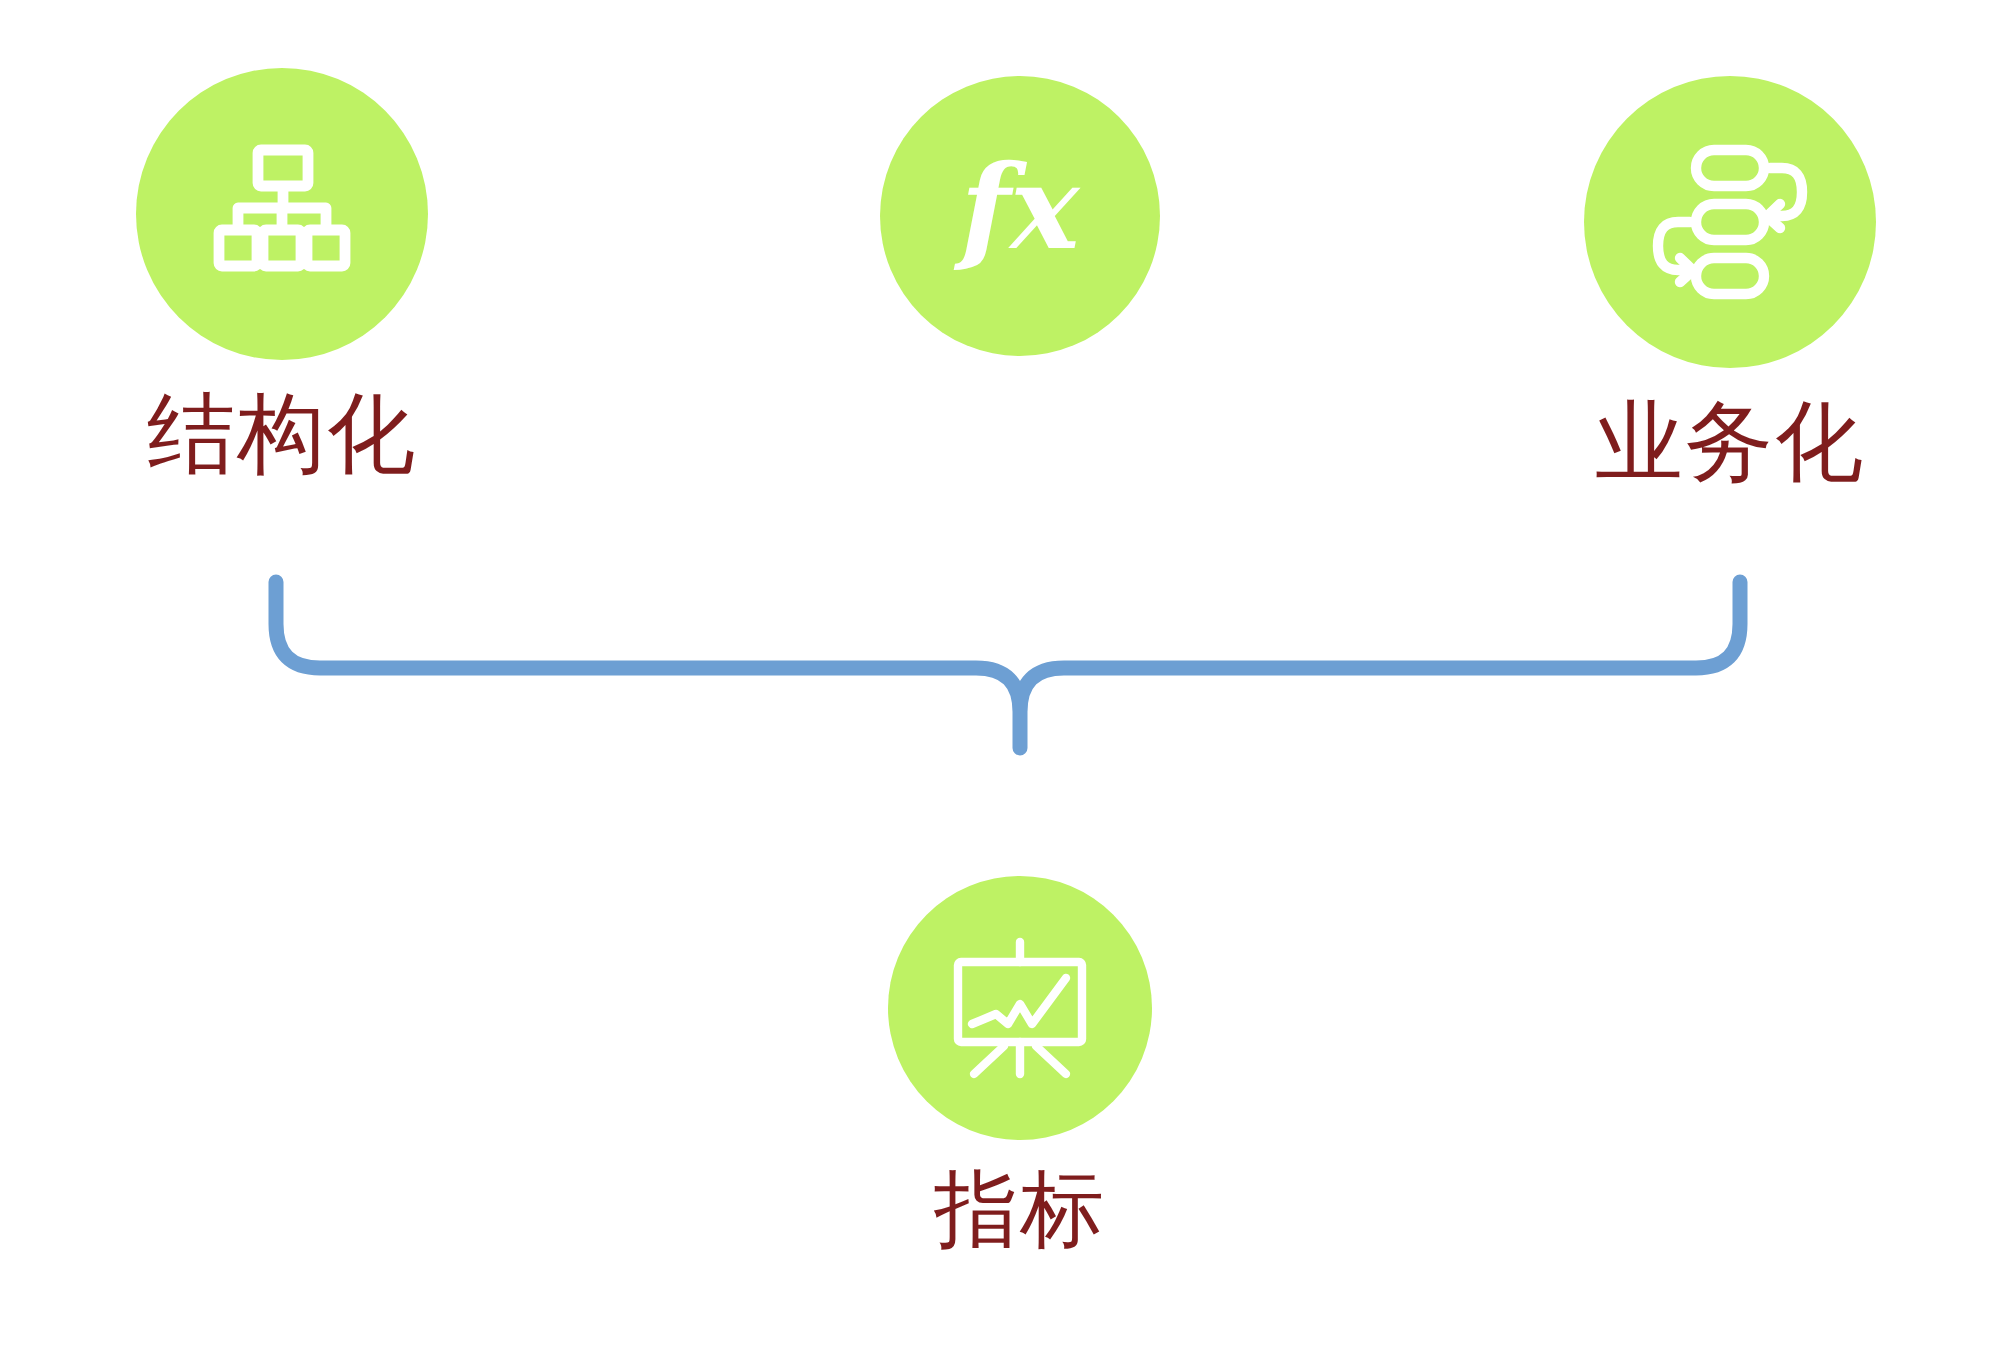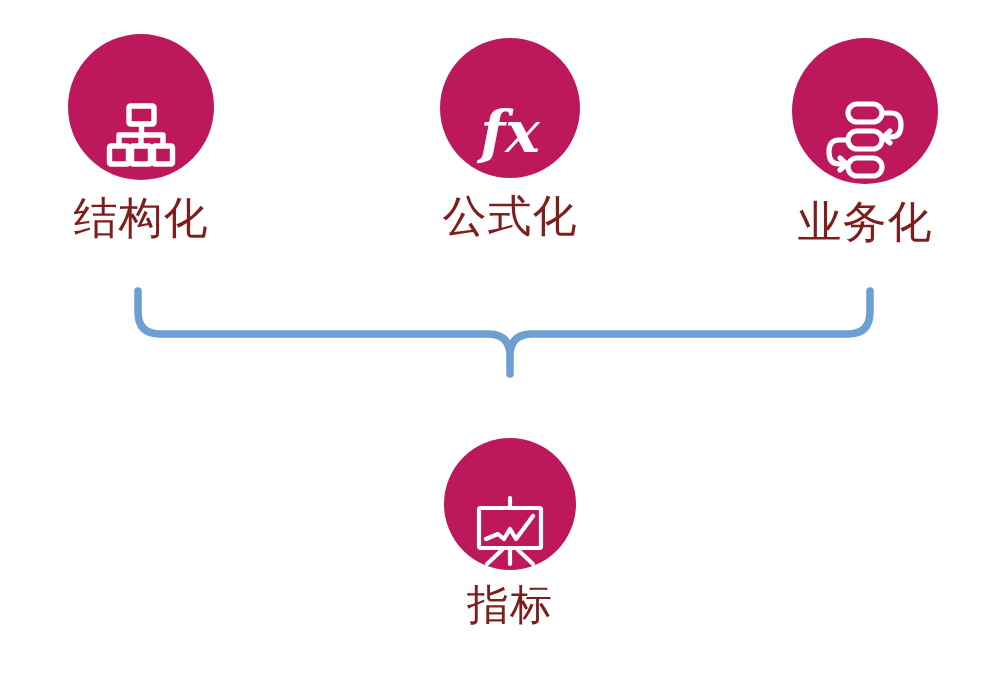--- a/index.html
+++ b/index.html
@@ -22,23 +22,23 @@
 
   
   .node {
     position: absolute;
     display: flex;
     flex-direction: column;
     align-items: center;
   }
   .circle {
     border-radius: 50%;
-    background: #be185d;
+    background: #bef264;
     display: flex;
-    align-items: flex-end;
+    align-items: center;
     justify-content: center;
     box-sizing: border-box;
   }
   .node-label {
     margin-top: 16px;
     color: #7f1d1d;
     font-size: 44px;
     line-height: 1;
     letter-spacing: 1px;
     white-space: nowrap;
@@ -106,21 +106,20 @@
     </div>
     <div class="node-label">结构化</div>
   </div>
 
   <div class="node" id="node-formula">
     <div class="circle">
       <svg class="icon-svg" width="84" height="84" viewBox="0 0 84 84" xmlns="http://www.w3.org/2000/svg">
           <text x="42" y="58" text-anchor="middle" font-family="'DejaVu Serif','Liberation Serif',serif" font-size="58" font-weight="bold" font-style="italic" fill="#ffffff">fx</text>
       </svg>
     </div>
-    <div class="node-label">公式化</div>
   </div>
 
   <div class="node" id="node-business">
     <div class="circle">
       <svg class="icon-svg" width="88" height="88" viewBox="0 0 88 88" xmlns="http://www.w3.org/2000/svg">
         <g fill="none" stroke="#ffffff" stroke-width="5.2" stroke-linejoin="round" stroke-linecap="round">
           <rect x="27" y="8" width="34" height="18" rx="9"></rect>
           <rect x="27" y="35" width="34" height="18" rx="9"></rect>
           <rect x="27" y="62" width="34" height="18" rx="9"></rect>
 

